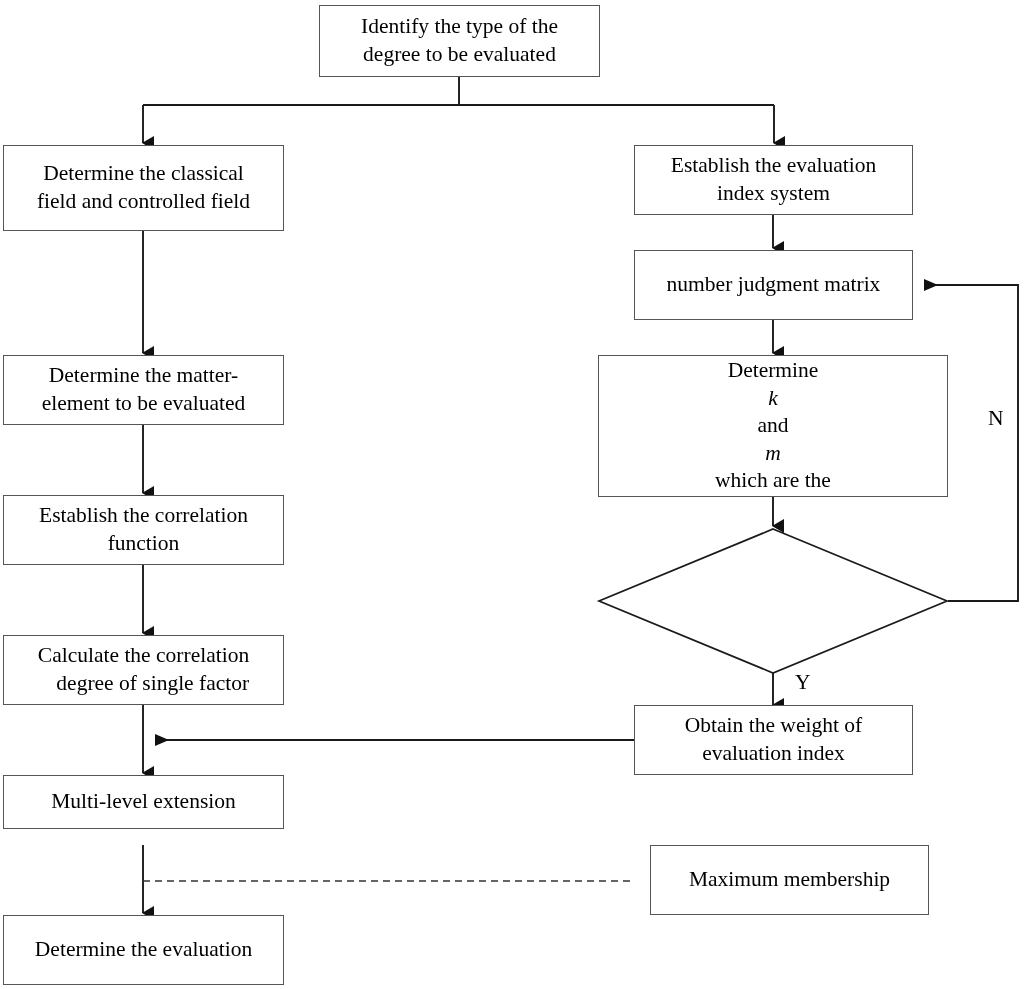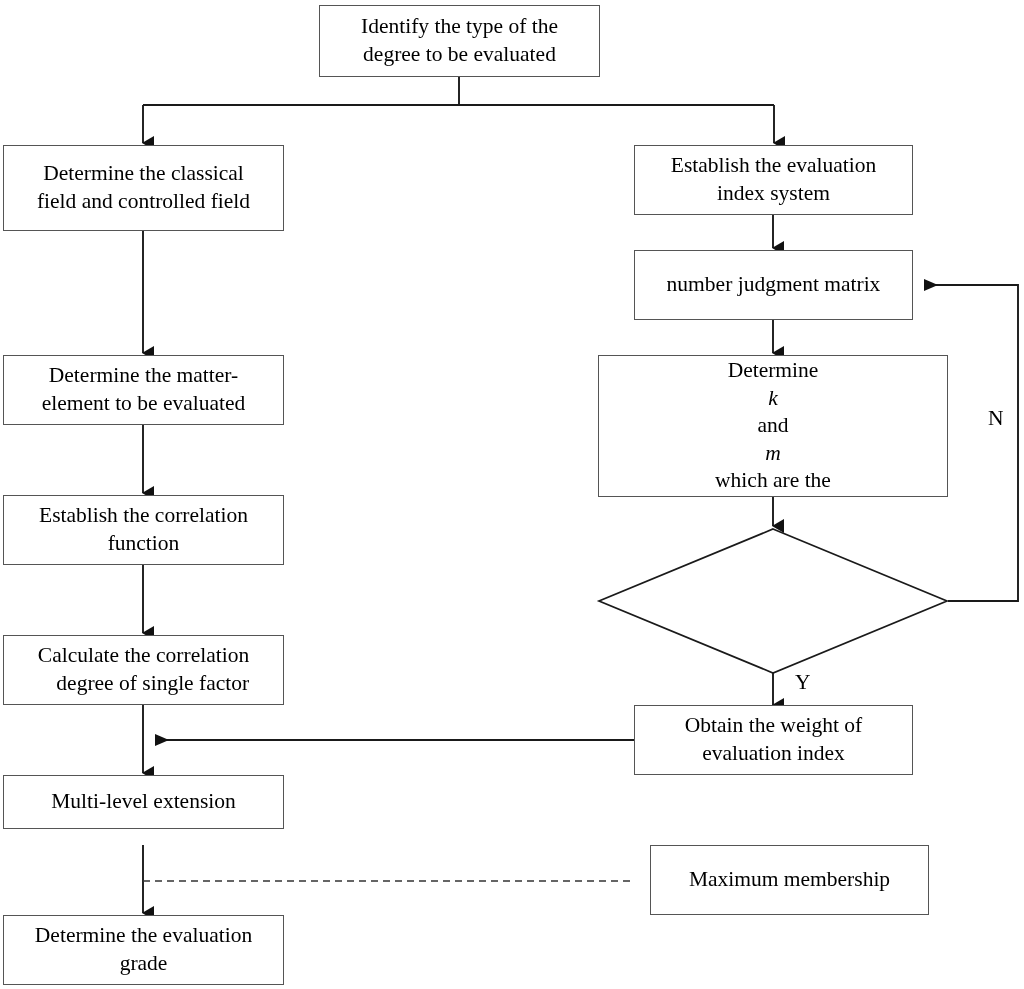--- a/index.html
+++ b/index.html
@@ -148,21 +148,20 @@
 
   <div class="node" style="left:3px; top:775px; width:281px; height:54px;">
     <div>
       <span>Multi-level extension</span>
     </div>
   </div>
 
   <div class="node" style="left:3px; top:915px; width:281px; height:70px;">
     <div>
       <span>Determine the evaluation</span>
-      <span>grade</span>
     </div>
   </div>
 
   <div class="node" style="left:634px; top:145px; width:279px; height:70px;">
     <div>
       <span>Establish the evaluation</span>
       <span>index system</span>
     </div>
   </div>
 

